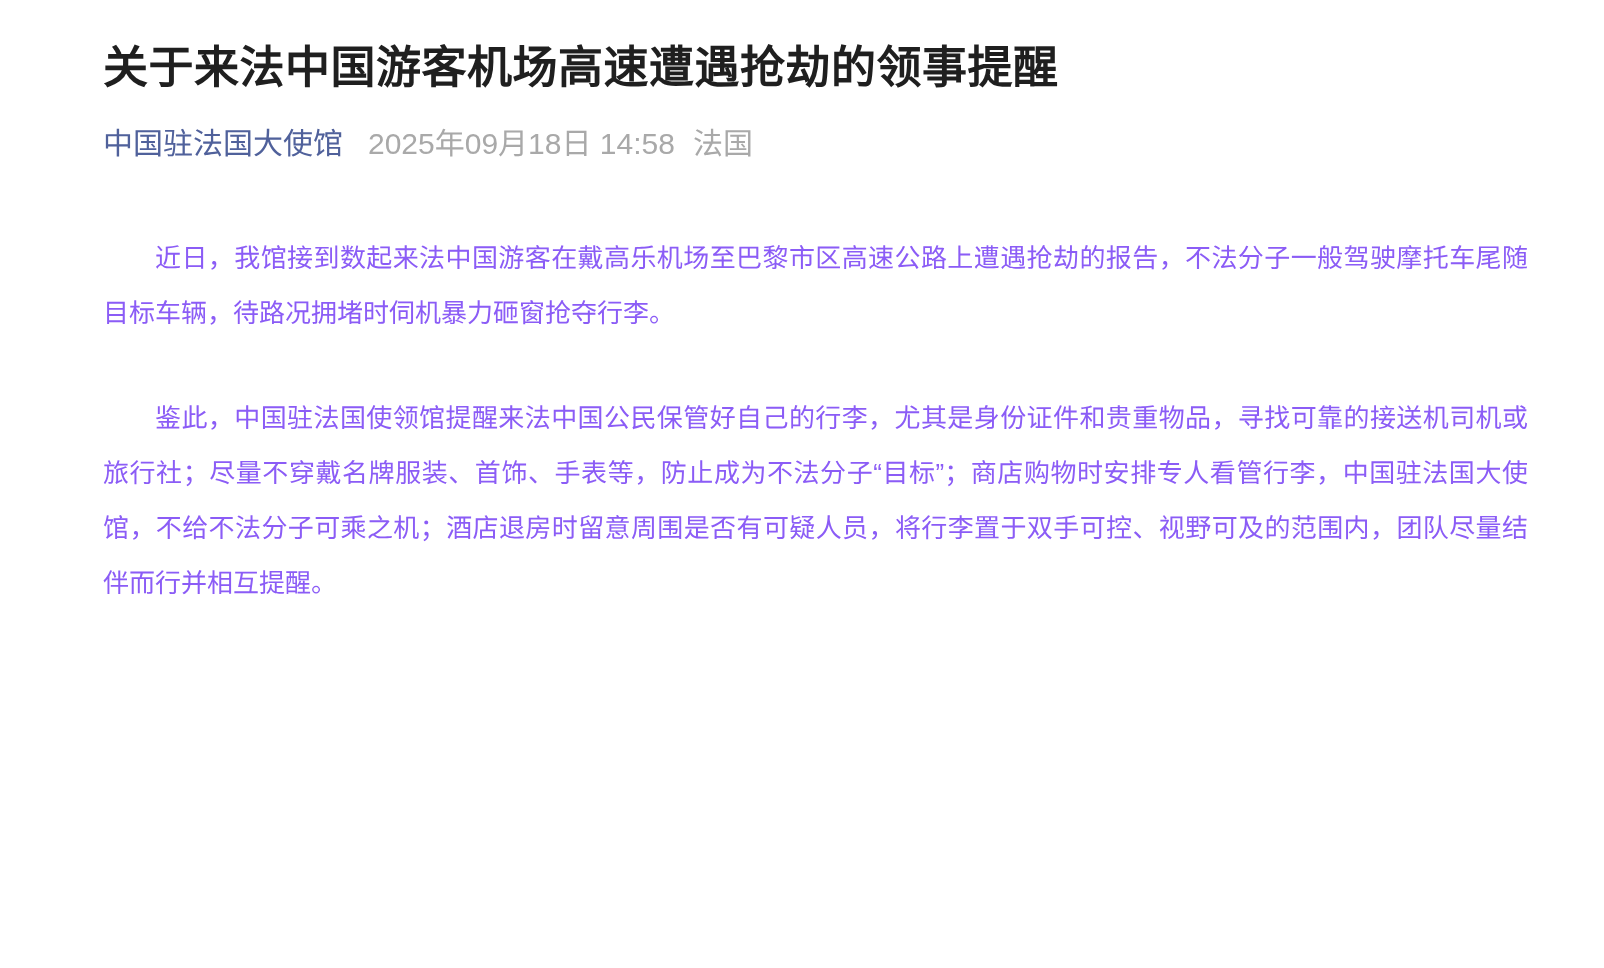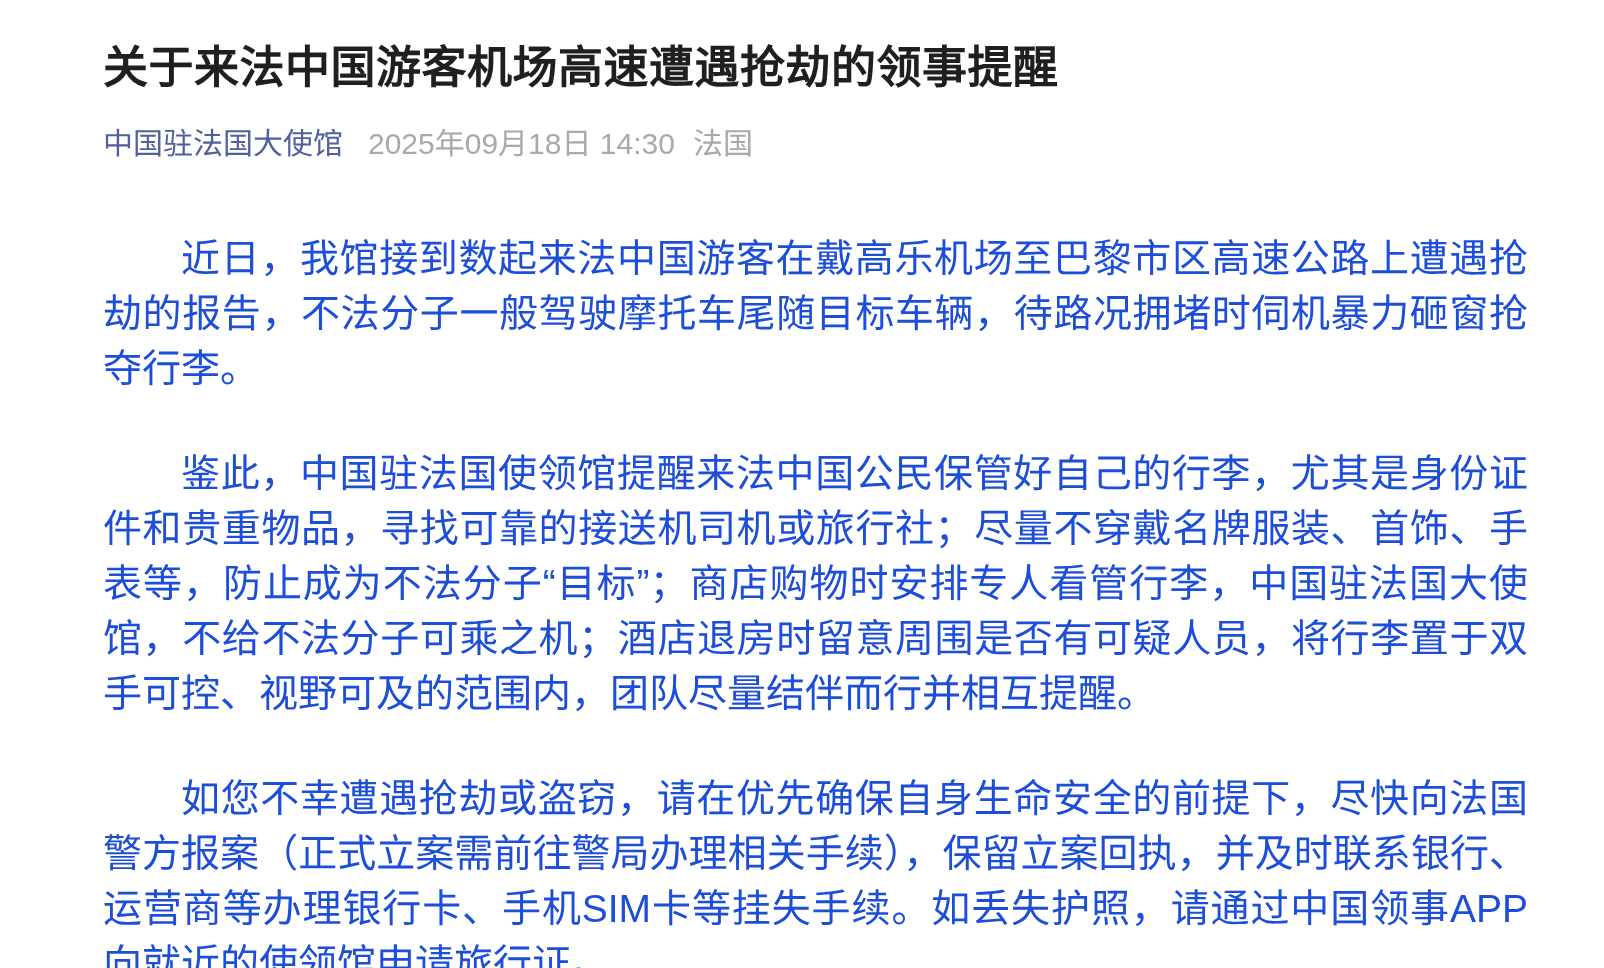--- a/index.html
+++ b/index.html
@@ -36,36 +36,35 @@
     text-decoration: none;
     margin-right: 25px;
     cursor: pointer;
   }
   .byline-meta {
     color: #a9a9a9;
     margin-right: 18px;
   }
   .body-paragraph {
     margin: 0 0 50px 0;
-    font-size: 39px;
+    font-size: 26px;
     line-height: 55px;
-    color: #1d4ed8;
+    color: #8b5cf6;
     text-indent: 2em;
     text-align: justify;
     text-justify: inter-ideograph;
   }
 </style>
 </head>
 <body>
 
 <main class="article">
   <h1 class="article-title">关于来法中国游客机场高速遭遇抢劫的领事提醒</h1>
 
   <div class="byline">
     <a class="byline-source">中国驻法国大使馆</a>
-    <span class="byline-meta">2025年09月18日 14:30</span>
+    <span class="byline-meta">2025年09月18日 14:58</span>
     <span class="byline-meta">法国</span>
   </div>
 
   <p class="body-paragraph">近日，我馆接到数起来法中国游客在戴高乐机场至巴黎市区高速公路上遭遇抢劫的报告，不法分子一般驾驶摩托车尾随目标车辆，待路况拥堵时伺机暴力砸窗抢夺行李。</p>
   <p class="body-paragraph">鉴此，中国驻法国使领馆提醒来法中国公民保管好自己的行李，尤其是身份证件和贵重物品，寻找可靠的接送机司机或旅行社；尽量不穿戴名牌服装、首饰、手表等，防止成为不法分子“目标”；商店购物时安排专人看管行李，中国驻法国大使馆，不给不法分子可乘之机；酒店退房时留意周围是否有可疑人员，将行李置于双手可控、视野可及的范围内，团队尽量结伴而行并相互提醒。</p>
-  <p class="body-paragraph">如您不幸遭遇抢劫或盗窃，请在优先确保自身生命安全的前提下，尽快向法国警方报案（正式立案需前往警局办理相关手续），保留立案回执，并及时联系银行、运营商等办理银行卡、手机SIM卡等挂失手续。如丢失护照，请通过中国领事APP向就近的使领馆申请旅行证。</p>
 </main>
 
 </body></html>

